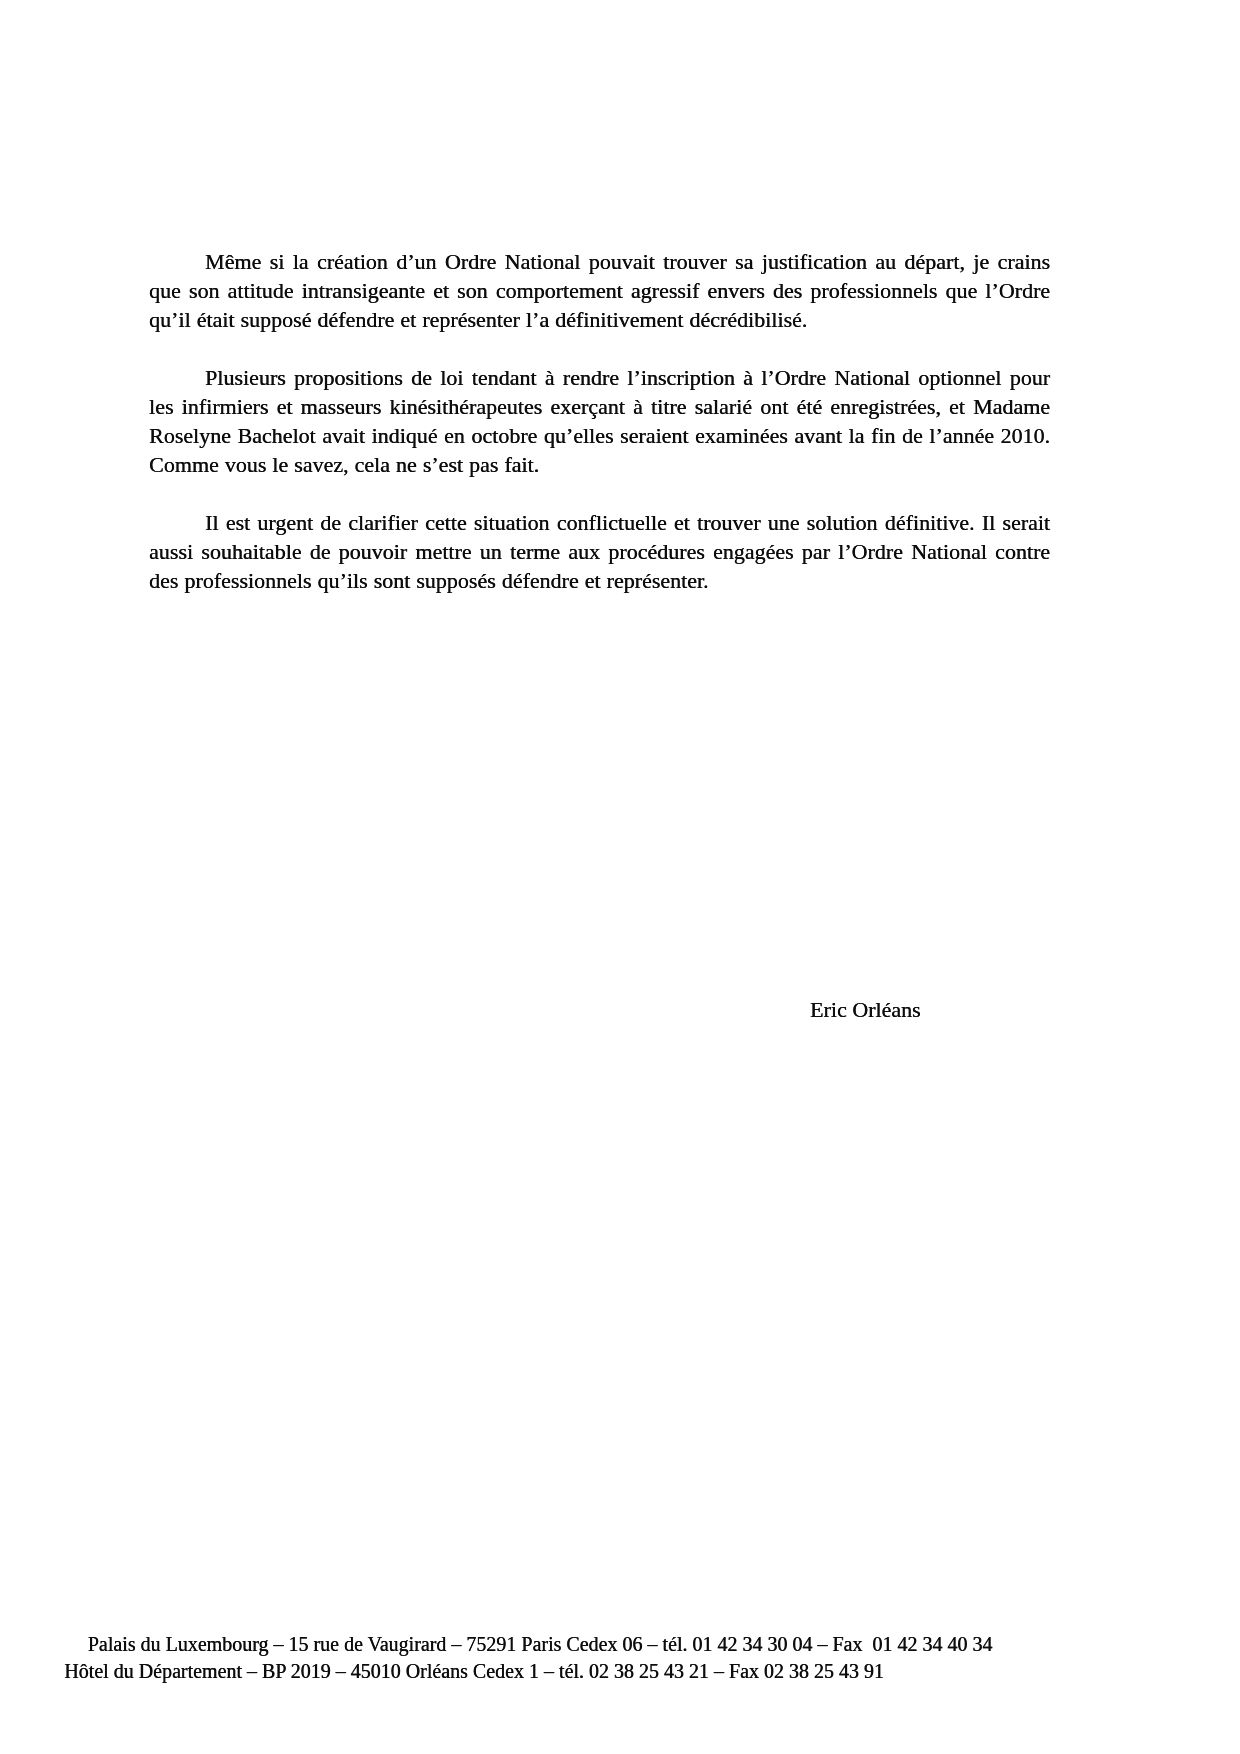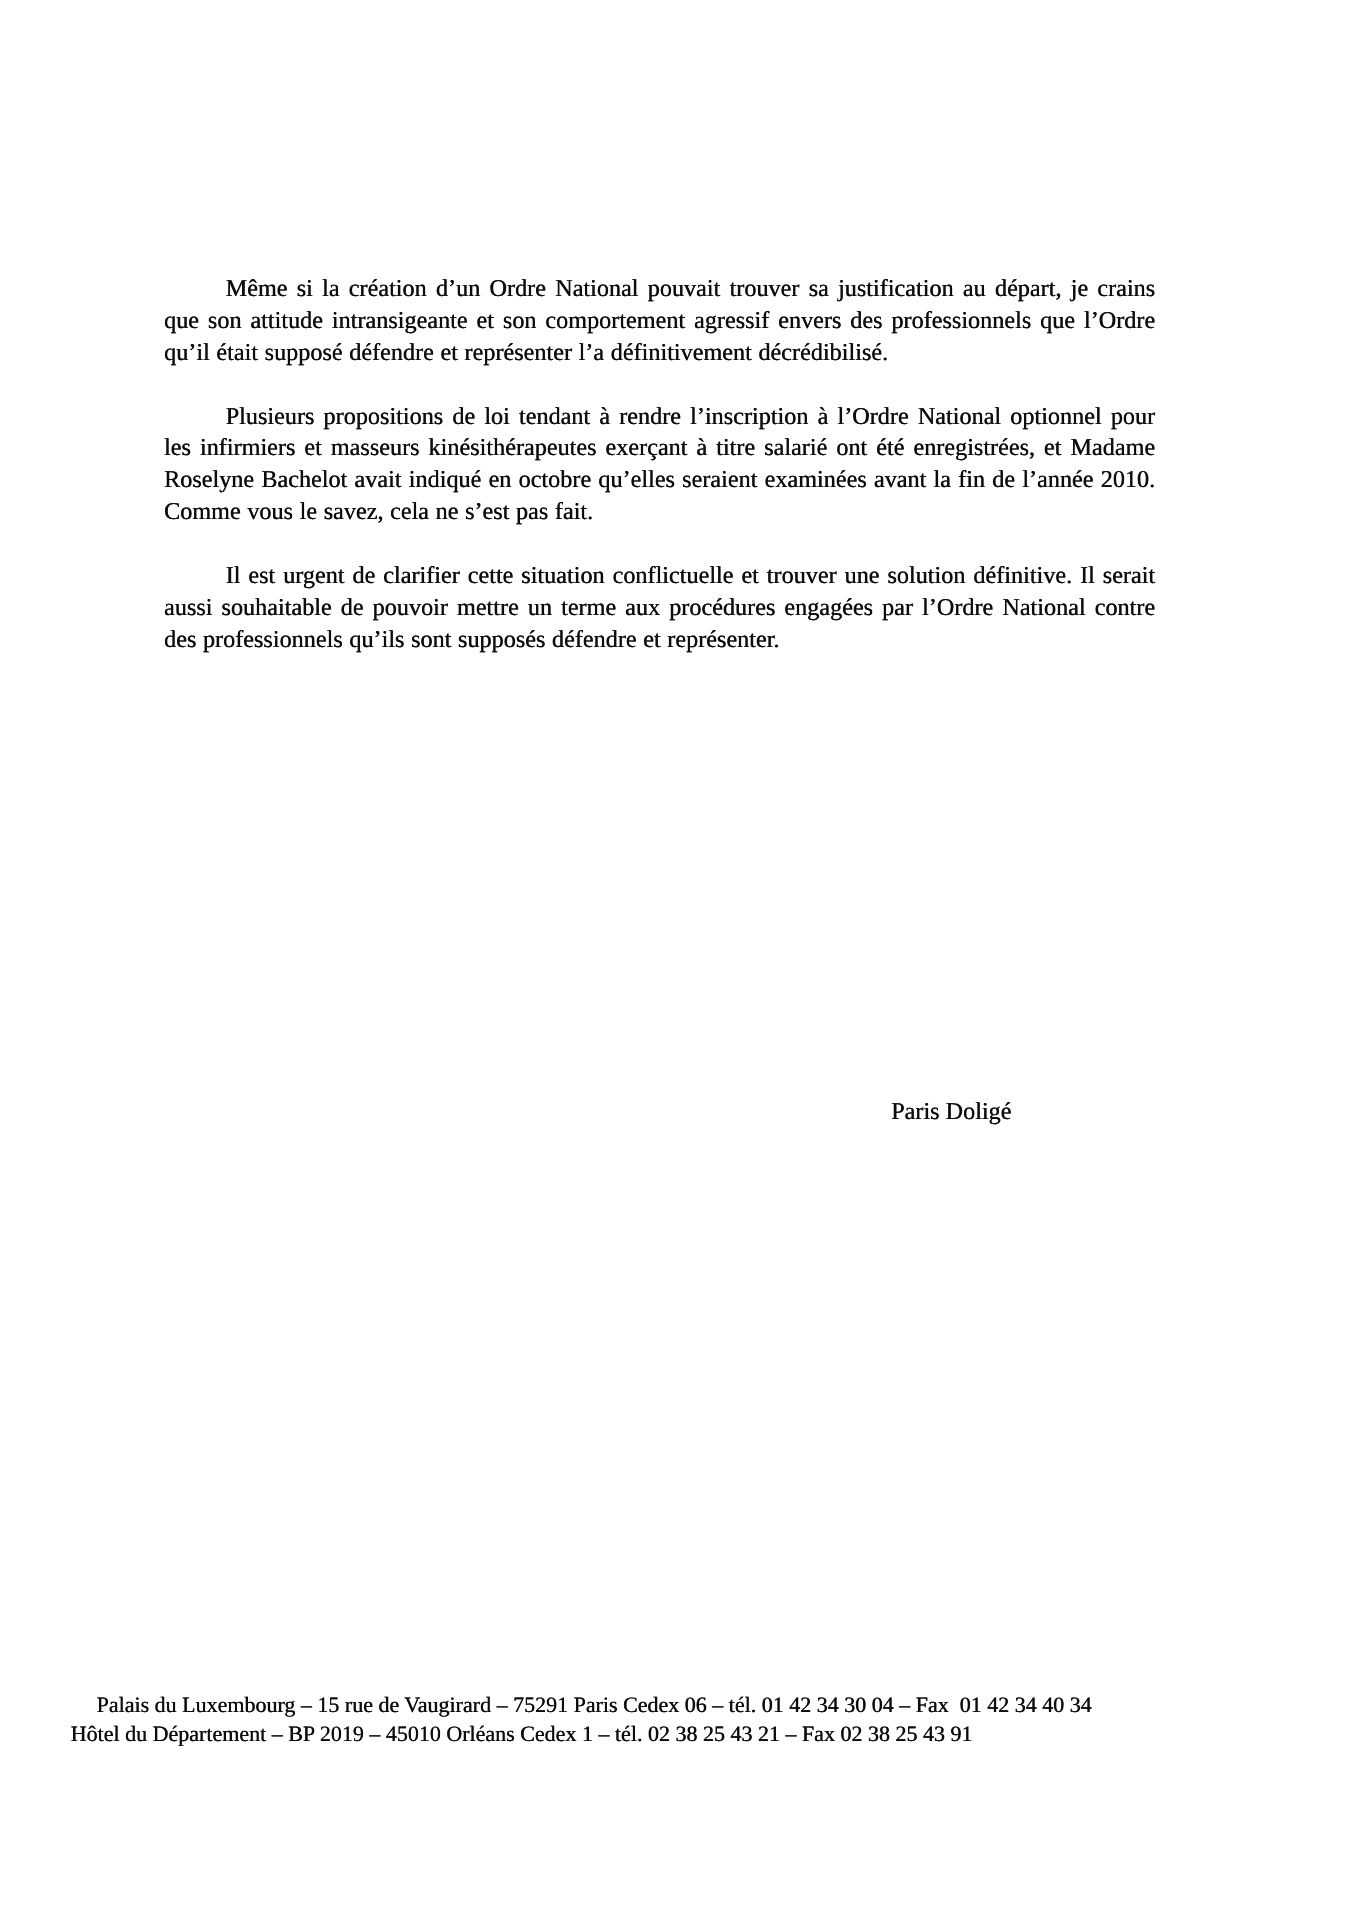--- a/index.html
+++ b/index.html
@@ -36,21 +36,21 @@
     position: absolute;
     left: 810px;
     top: 995px;
     font-size: 22px;
     line-height: 29px;
     white-space: nowrap;
   }
   .footer {
     position: absolute;
     left: 0;
-    top: 1537px;
+    top: 1631px;
     width: 1040px;
     font-size: 20px;
     line-height: 27px;
   }
   .footer-line {
     display: block;
     text-align: center;
     white-space: pre;
   }
   .footer-line.line1 { transform: translateX(20px); }
@@ -60,20 +60,20 @@
 <body>
 
 <div class="page">
 
   <div class="letter-body">
     <p>Même si la création d’un Ordre National pouvait trouver sa justification au départ, je crains que son attitude intransigeante et son comportement agressif envers des professionnels que l’Ordre qu’il était supposé défendre et représenter l’a définitivement décrédibilisé.</p>
     <p>Plusieurs propositions de loi tendant à rendre l’inscription à l’Ordre National optionnel pour les infirmiers et masseurs kinésithérapeutes exerçant à titre salarié ont été enregistrées, et Madame Roselyne Bachelot avait indiqué en octobre qu’elles seraient examinées avant la fin de l’année 2010. Comme vous le savez, cela ne s’est pas fait.</p>
     <p>Il est urgent de clarifier cette situation conflictuelle et trouver une solution définitive. Il serait aussi souhaitable de pouvoir mettre un terme aux procédures engagées par l’Ordre National contre des professionnels qu’ils sont supposés défendre et représenter.</p>
   </div>
 
-  <div class="signature">Paris Doligé</div>
+  <div class="signature">Eric Orléans</div>
 
   <div class="footer">
     <span class="footer-line line1">Palais du Luxembourg – 15 rue de Vaugirard – 75291 Paris Cedex 06 – tél. 01 42 34 30 04 – Fax  01 42 34 40 34</span>
     <span class="footer-line line2">Hôtel du Département – BP 2019 – 45010 Orléans Cedex 1 – tél. 02 38 25 43 21 – Fax 02 38 25 43 91</span>
   </div>
 
 </div>
 
 </body></html>

